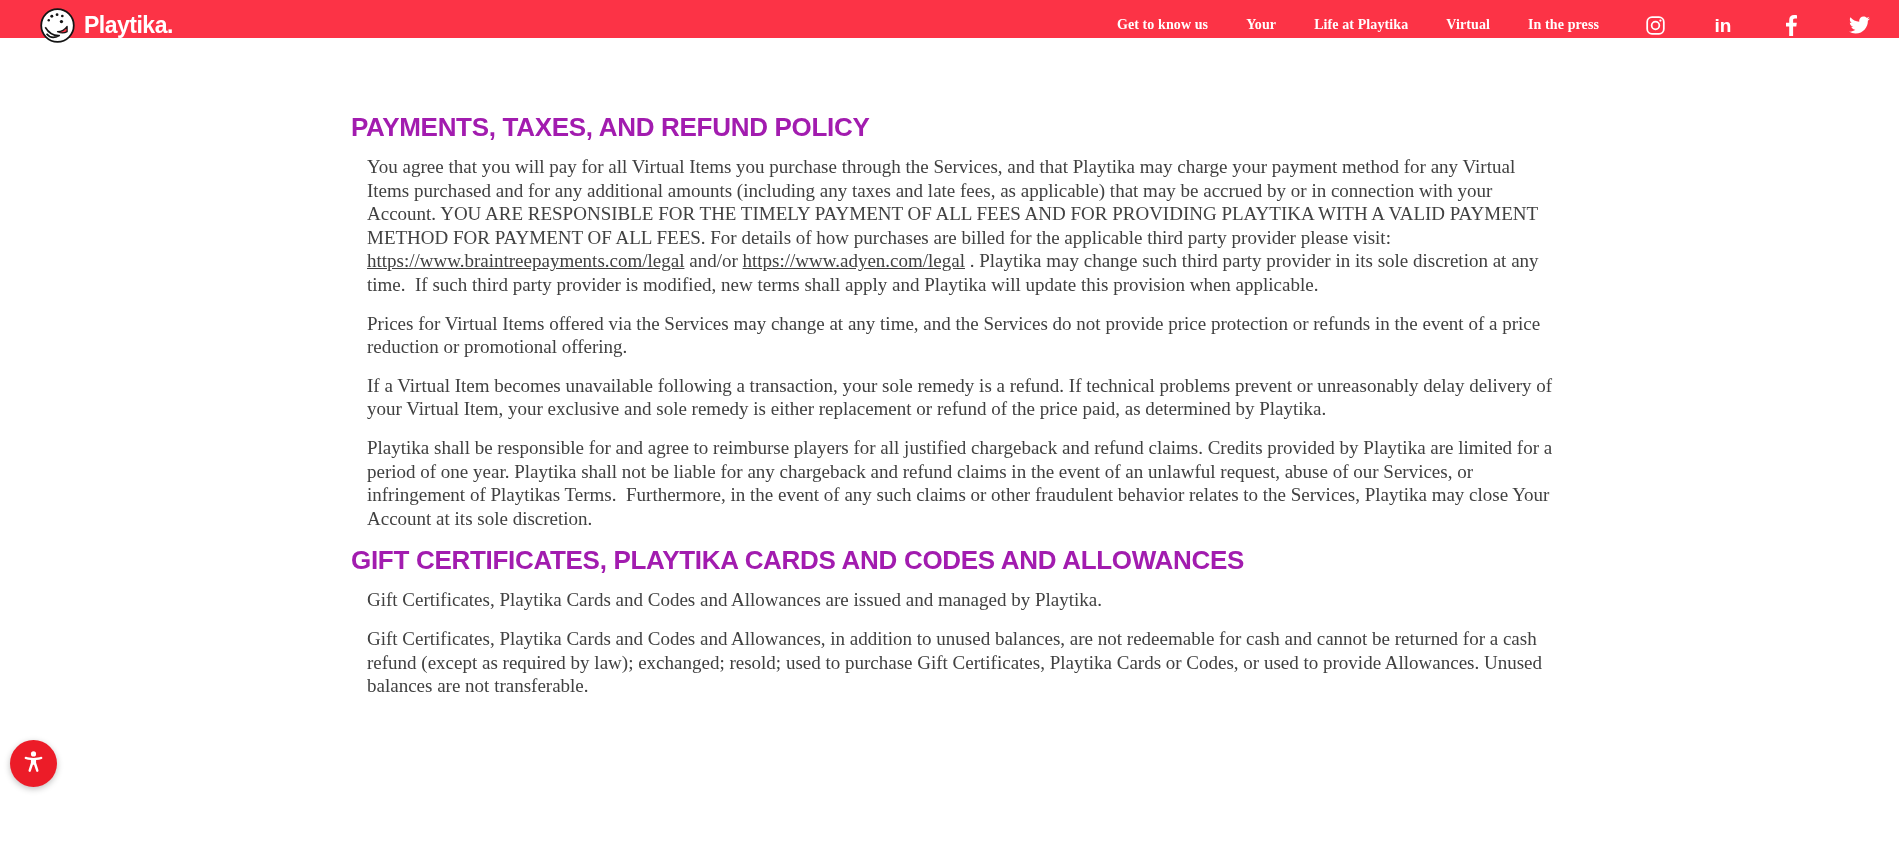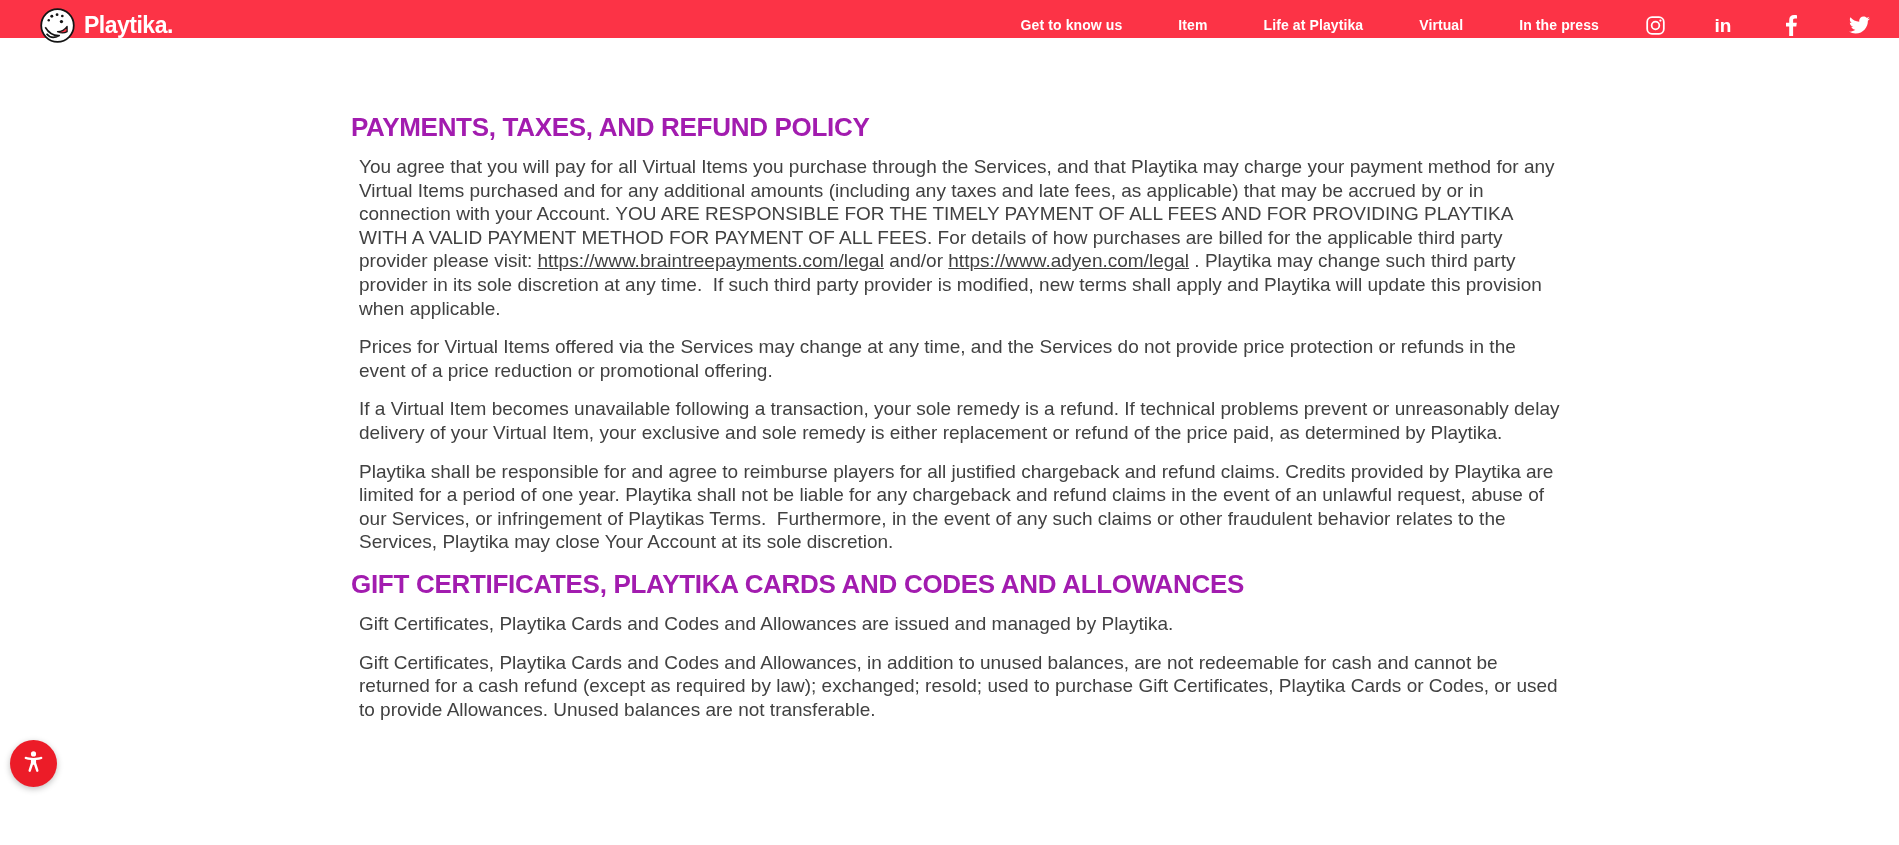--- a/index.html
+++ b/index.html
@@ -10,21 +10,21 @@
   .site-header{
     position:relative; display:flex; align-items:center;
     height:38px; background:var(--header-bg,#fc3346);
     padding:12px 28px 0 40px;
   }
   .logo{ display:flex; align-items:center; gap:9px; text-decoration:none; cursor:pointer; }
   .logo svg{ display:block; }
   .wordmark{
     color:#fff; font-size:23px; font-weight:bold; letter-spacing:-0.5px;
   }
-  .main-nav{ margin-left:auto; display:flex; align-items:center; gap:56px; }
+  .main-nav{ margin-left:auto; display:flex; align-items:center; gap:38px;font-family:Liberation Serif, serif; }
   .nav-link{
     color:#fff; font-size:14px; font-weight:bold; text-decoration:none;
     letter-spacing:0.1px; white-space:nowrap; cursor:pointer;
   }
   .social-nav{ display:flex; align-items:center; gap:44px; margin-left:44px; }
   .social-link{ display:flex; align-items:center; justify-content:center;
     width:24px; height:24px; cursor:pointer; text-decoration:none; }
   .social-link svg{ display:block; }
   .li-glyph,.fb-glyph{ color:#fff; font-weight:bold; font-size:19px; line-height:1; }
 
@@ -32,21 +32,21 @@
   .main-content{
     padding:74px 0 0 351px;
   }
   .policy{ width:1210px; }
   .section-heading{
     font-size:26px; line-height:30px; font-weight:700; color:#a21caf;
     letter-spacing:-0.3px; margin:0 0 13px 0;
   }
   .para{
     font-size:19px; line-height:23.6px; color:#414141;
-    margin:0 0 15px 8px; white-space:pre-wrap;
+    margin:0 0 15px 16px; white-space:pre-wrap;font-family:Liberation Serif, serif;
   }
   .policy h2:not(:first-child){ margin-top:12px; }
   .inline-link{ color:#414141; text-decoration:underline; cursor:pointer; }
 
   
   .accessibility-btn{
     position:fixed; left:10px; bottom:58px;
     width:47px; height:47px; border-radius:50%;
     background:var(--a11y-bg,#ec1c28); border:none; cursor:pointer;
     display:flex; align-items:center; justify-content:center;
@@ -72,21 +72,21 @@
         <path d="M31 21 Q 27 27 20 27 Q 26 30 31 27 Z" fill="#fc3346" stroke="#141414" stroke-width="1.4" stroke-linejoin="round"></path>
 
         <path d="M6 22 Q 12 32 22 31.5 Q 13 36.5 7.5 29.5" fill="#ffffff" stroke="#141414" stroke-width="1.8" stroke-linejoin="round"></path>
       </svg>
     </span>
     <span class="wordmark">Playtika.</span>
   </a>
 
   <nav class="main-nav">
       <a class="nav-link">Get to know us</a>
-      <a class="nav-link">Item</a>
+      <a class="nav-link">Your</a>
       <a class="nav-link">Life at Playtika</a>
       <a class="nav-link">Virtual</a>
       <a class="nav-link">In the press</a>
     </nav>
 
   <div class="social-nav">
     <a class="social-link">
       <svg width="21" height="21" viewBox="0 0 24 24" fill="none" stroke="#ffffff" stroke-width="2">
         <rect x="2.5" y="2.5" width="19" height="19" rx="5.5"></rect>
         <circle cx="12" cy="12" r="4.4"></circle>

